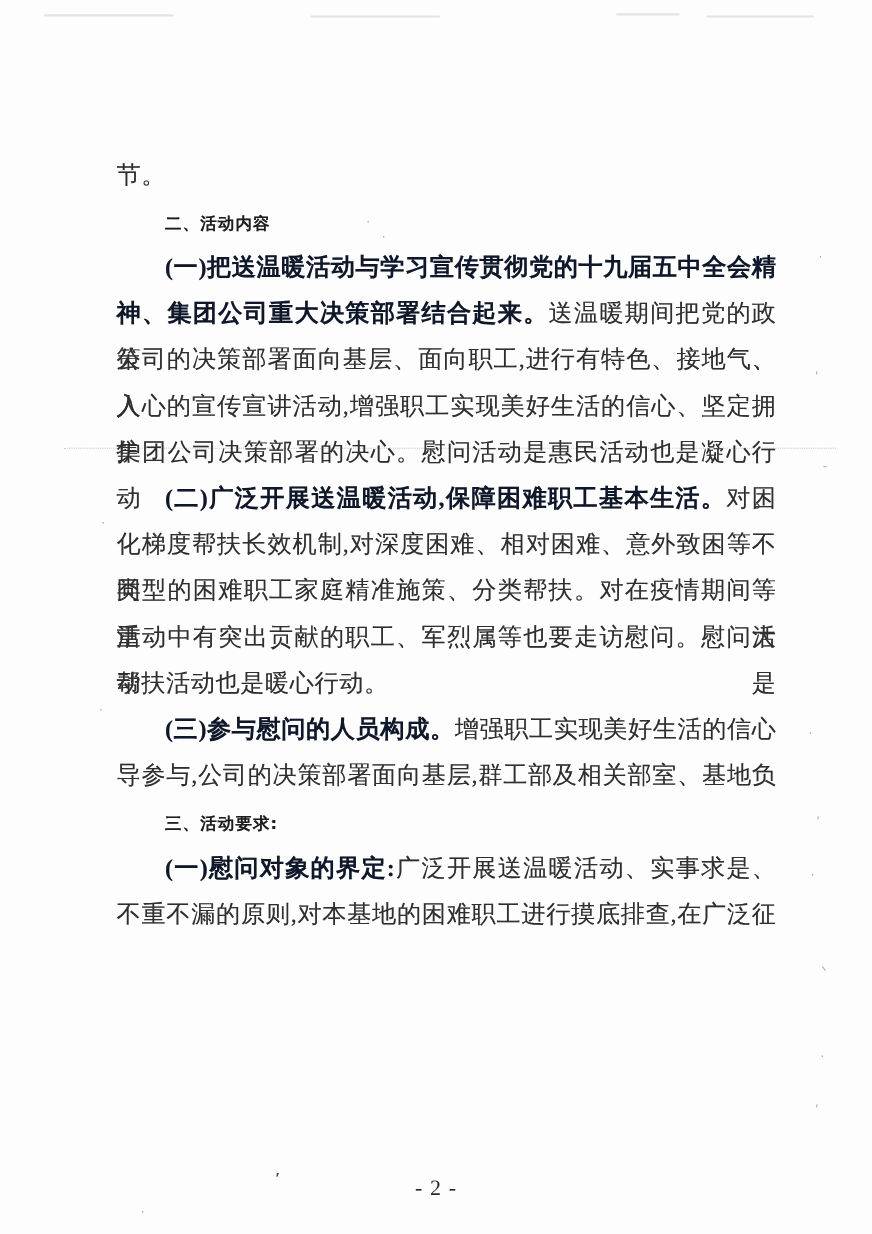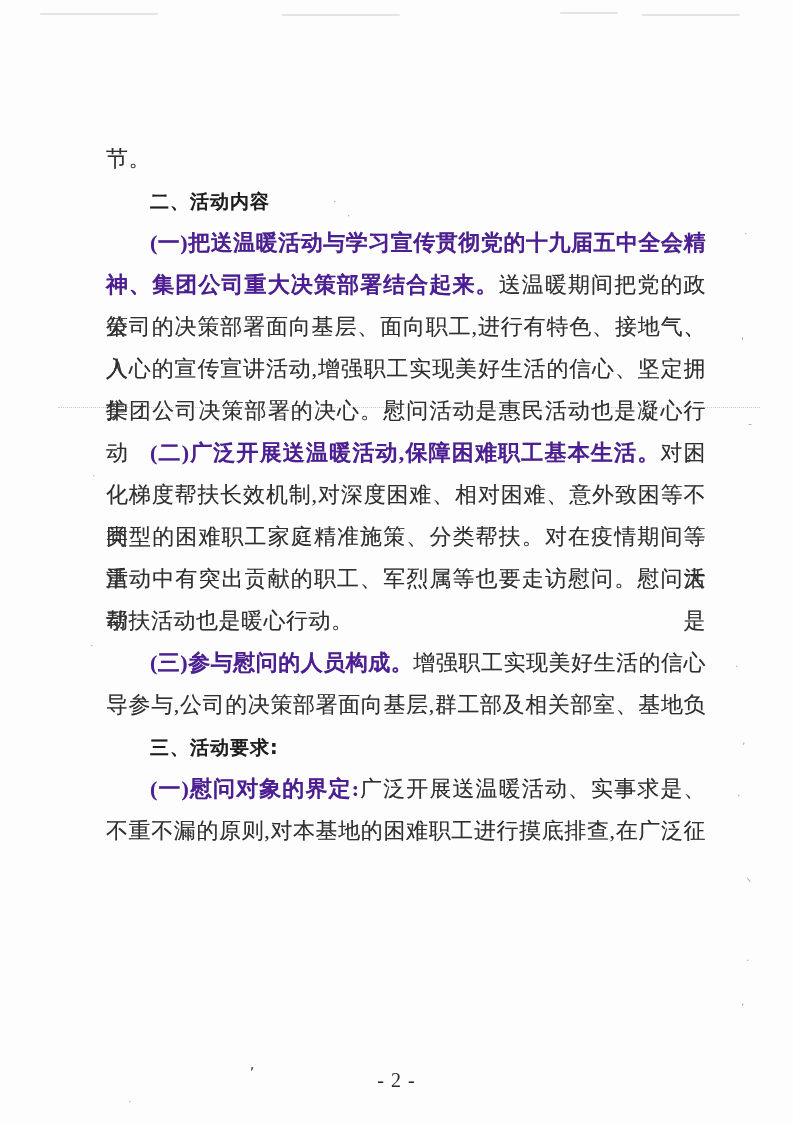--- a/index.html
+++ b/index.html
@@ -33,25 +33,25 @@
     text-shadow: 0 0 0.6px rgba(70,70,70,0.45);
     white-space: nowrap;
   }
   .line.justify {
     text-align: justify;
     text-align-last: justify;
     text-justify: inter-character;
     white-space: normal;
   }
   .line.indent { text-indent: 44px; }
-  .b { font-weight: 700; color: #4c1d95; }
+  .b { font-weight: 700; color: #0f172a; }
   .heading .b {
     font-family: "DejaVu Sans", sans-serif;
     color: #1d1d1d;
-    font-size: 19px;
+    font-size: 15px;
     letter-spacing: 1px;
   }
   .page-num {
     position: absolute;
     top: 1066px;
     left: 0;
     width: 793px;
     text-align: center;
     font-size: 20px;
     line-height: 28px;

